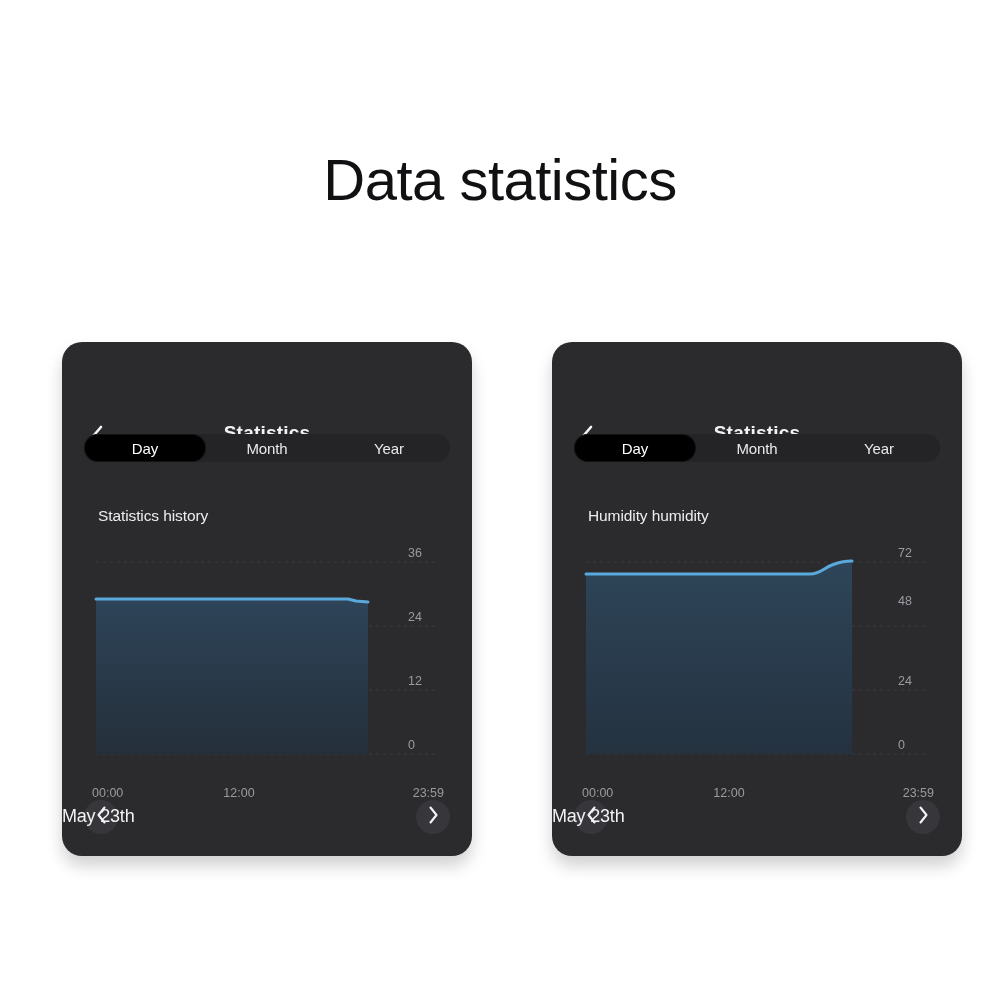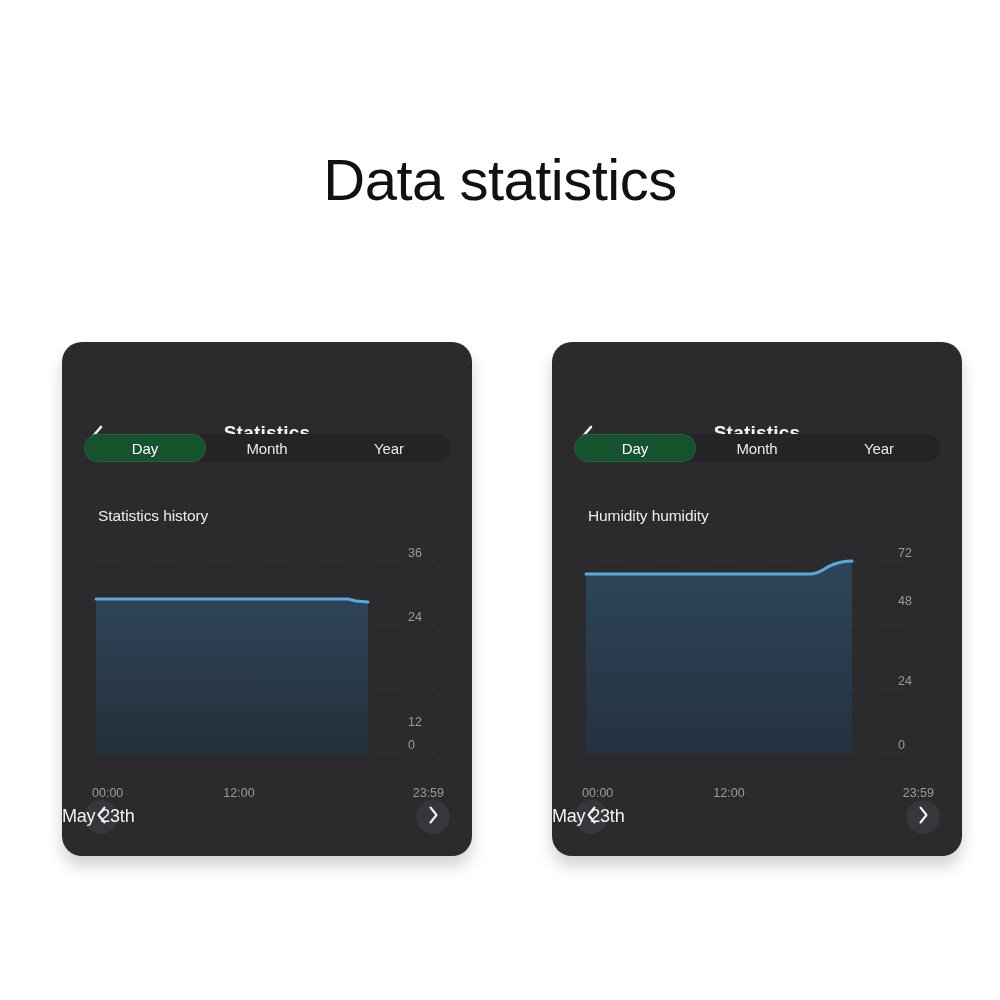--- a/index.html
+++ b/index.html
@@ -98,21 +98,21 @@
     flex: 1 1 0;
     display: flex;
     align-items: center;
     justify-content: center;
     font-size: 15px;
     color: #e9e9ec;
     border-radius: 14px;
     letter-spacing: -0.1px;
   }
   .seg.active {
-    background: #14532d;
+    background: #000000;
     color: #ffffff;
     box-shadow: inset 0 0 0 1px rgba(255,255,255,0.07);
   }
 
   
   .chart-title {
     position: absolute;
     left: 36px;
     top: 165px;
     font-size: 15.5px;
@@ -216,21 +216,21 @@
           <line x1="6" y1="8" x2="348" y2="8"></line>
           <line x1="6" y1="72" x2="348" y2="72"></line>
           <line x1="6" y1="136" x2="348" y2="136"></line>
           <line x1="6" y1="200" x2="348" y2="200"></line>
         </g>
         <path d="M6,45 L262,45 L278,48 L278,200 L6,200 Z" fill="url(#fillTemp)"></path>
         <path d="M6,45 L258,45 L266,47 L278,48" fill="none" stroke="#5aa9dc" stroke-width="3" stroke-linecap="round" stroke-linejoin="round"></path>
       </svg>
       <div class="ytick" style="top:-8px;">36</div>
       <div class="ytick" style="top:56px;">24</div>
-      <div class="ytick" style="top:120px;margin-top:41px;">12</div>
+      <div class="ytick" style="top:120px;">12</div>
       <div class="ytick" style="top:184px;">0</div>
     </div>
 
     <div class="xtick t0">00:00</div>
     <div class="xtick t1">12:00</div>
     <div class="xtick t2">23:59</div>
 
     <div class="datebar">
       <div class="nav-circle prev">
         <span>

